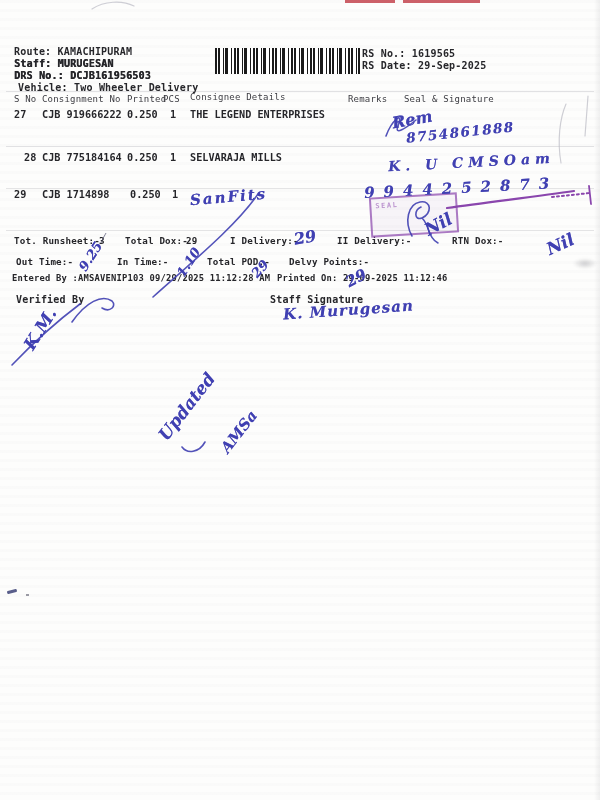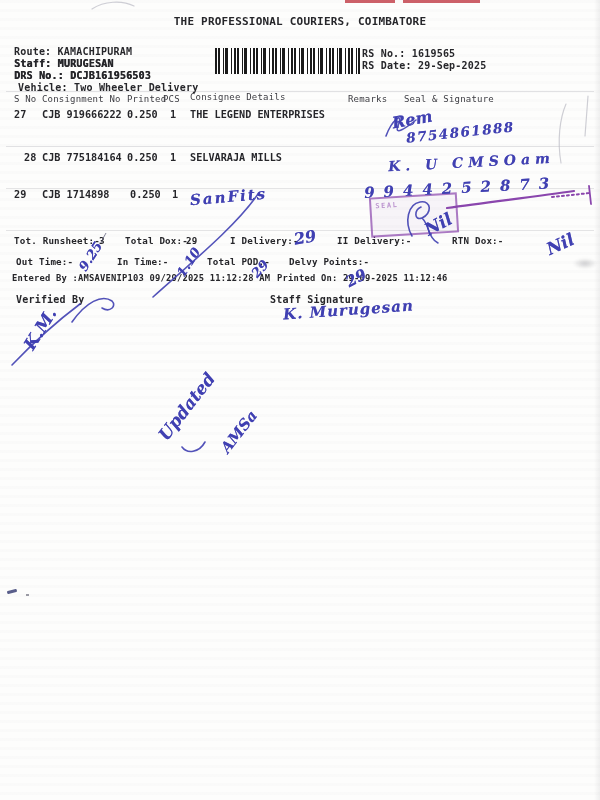--- a/index.html
+++ b/index.html
@@ -42,21 +42,20 @@
 <body>
 
 <div class="page">
 
   <div class="redline"></div>
   <div class="edge-shadow"></div>
   <div class="dash-mark"></div>
   <div class="dot-mark"></div>
   <div class="smudge"></div>
 
-  <div class="p title" style="top:17px">THE PROFESSIONAL COURIERS, COIMBATORE</div>
 
   <div class="p" style="left:14px;top:47px"><span>Route:</span> <span>KAMACHIPURAM</span></div>
   <div class="p xb" style="left:14px;top:59px"><span>Staff:</span> <span>MURUGESAN</span></div>
   <div class="p xb" style="left:14px;top:71px"><span>DRS No.:</span> <span>DCJB161956503</span></div>
   <div class="p" style="left:18px;top:83px"><span>Vehicle:</span> <span>Two Wheeler Delivery</span></div>
 
   <div class="barcode"></div>
   <div class="p" style="left:362px;top:49px"><span>RS No.:</span> <span>1619565</span></div>
   <div class="p" style="left:362px;top:61px"><span>RS Date:</span> <span>29-Sep-2025</span></div>
 

